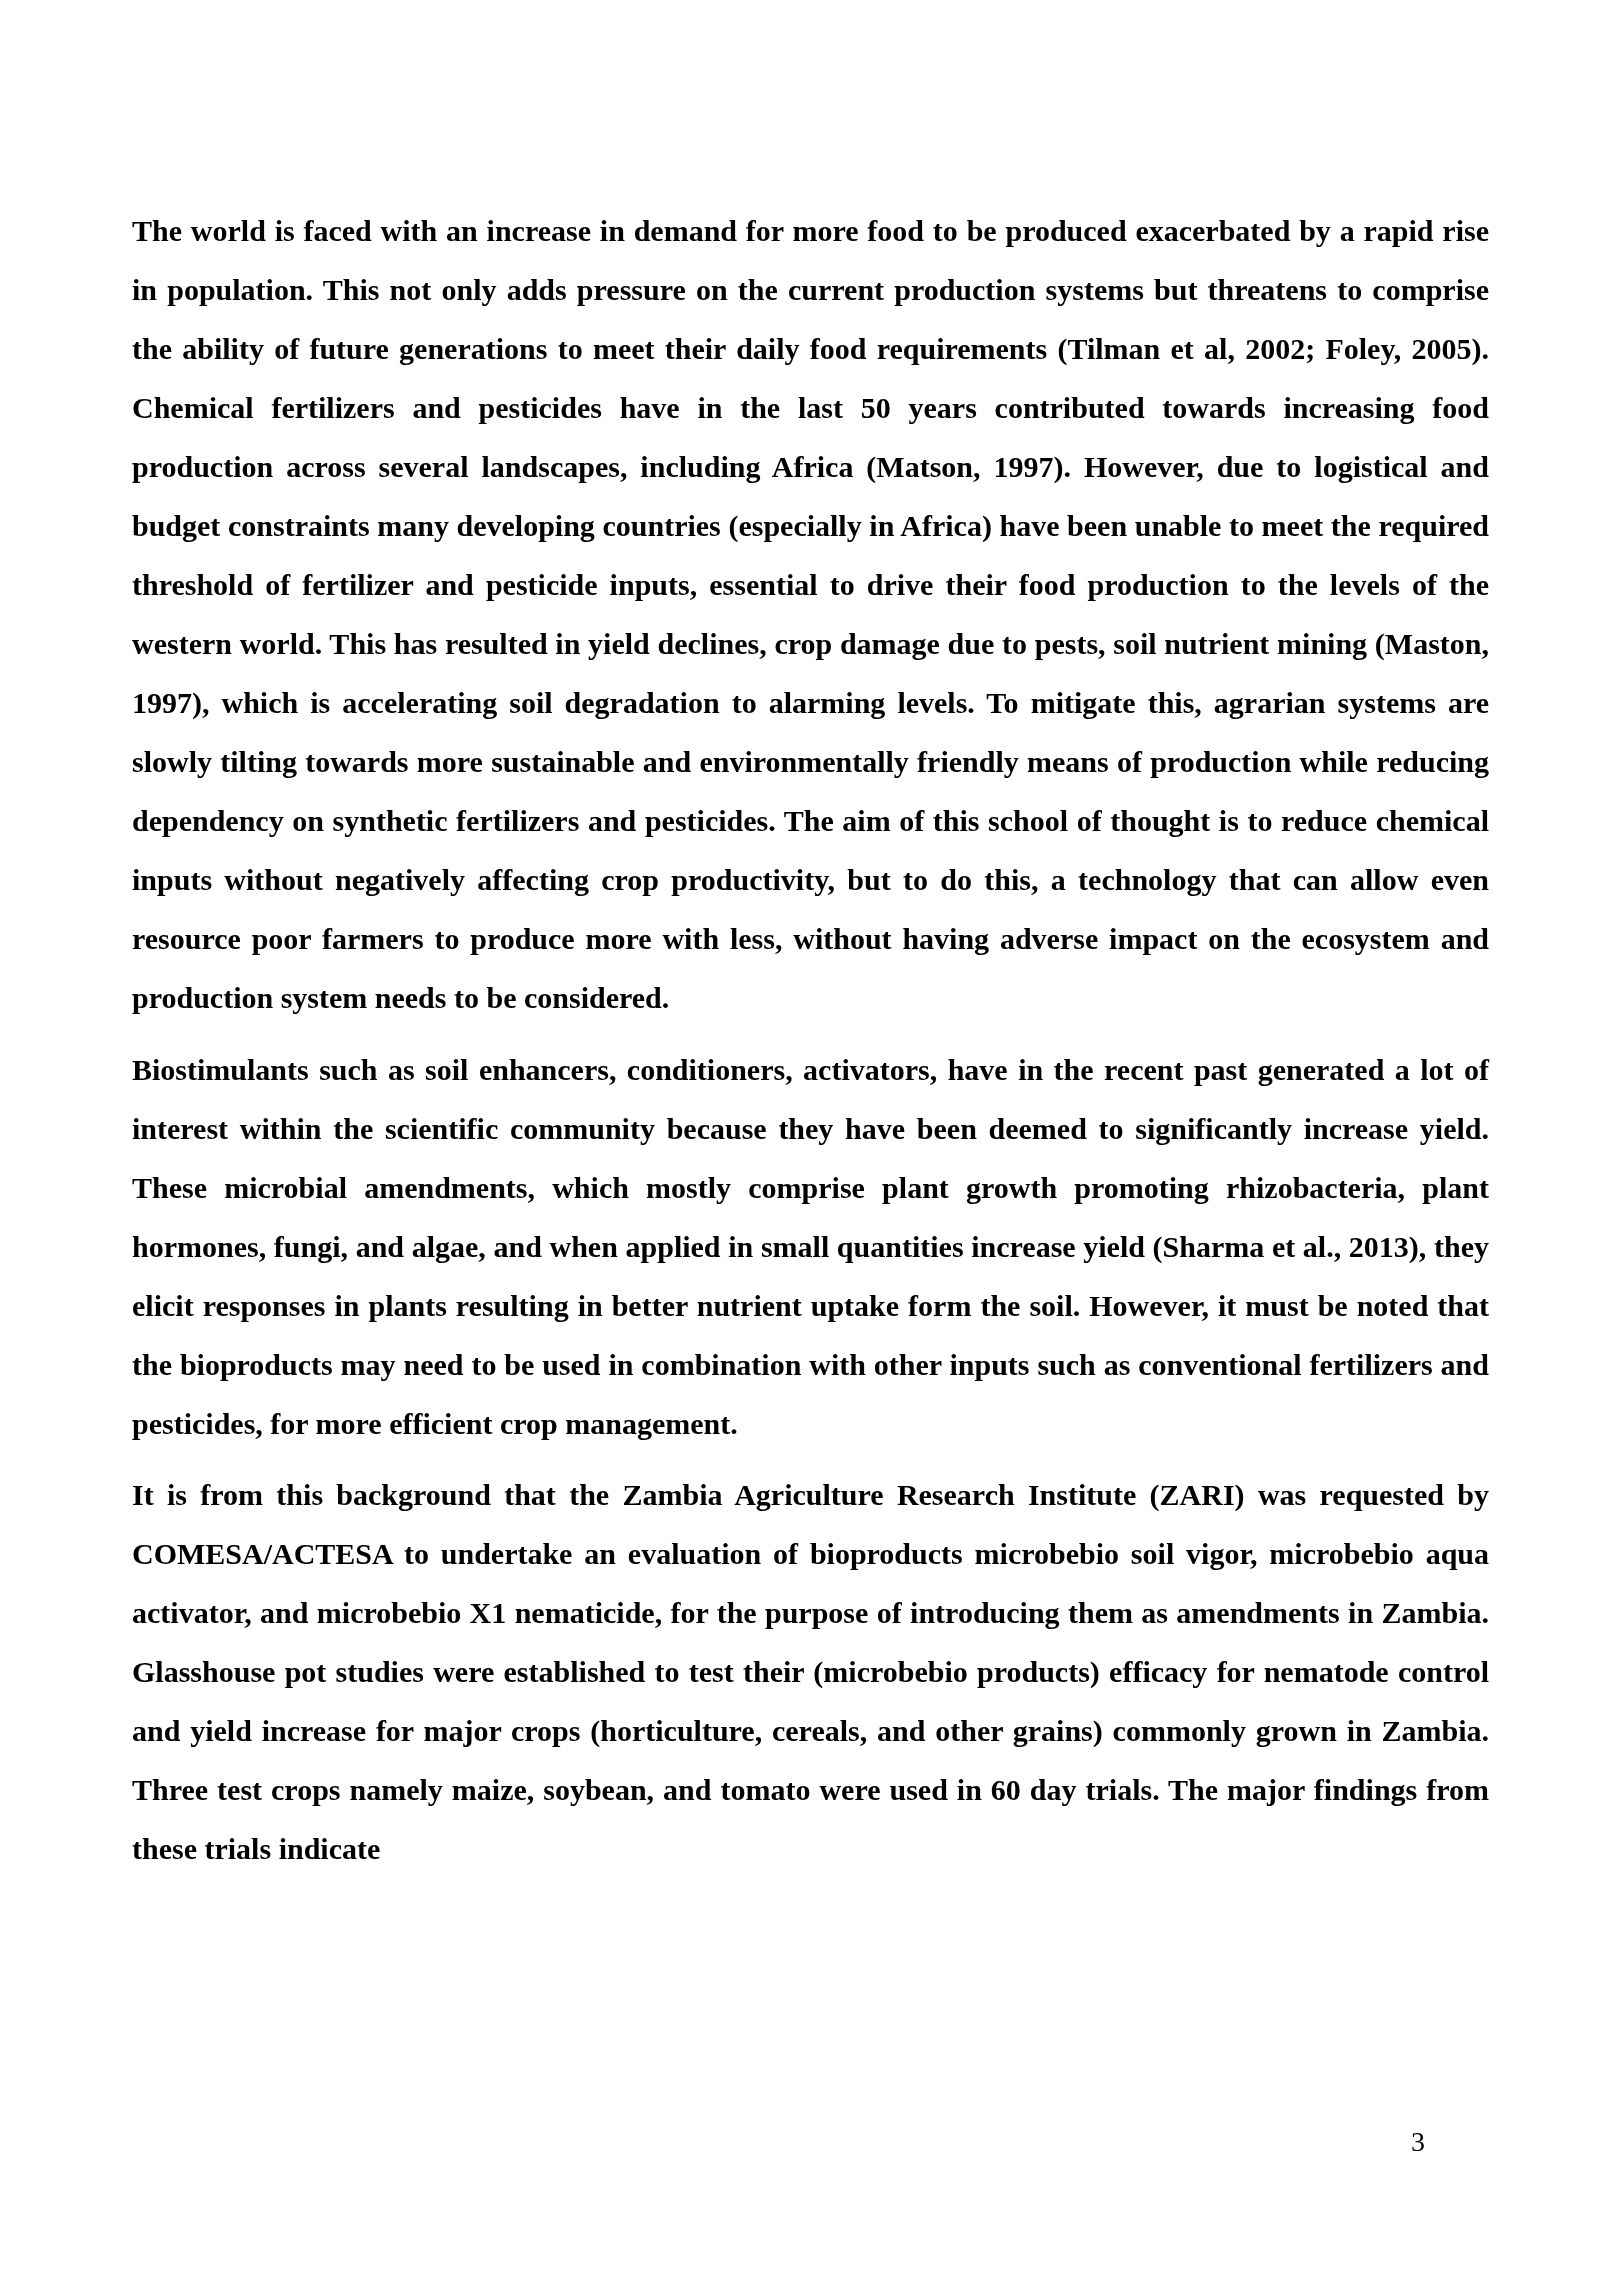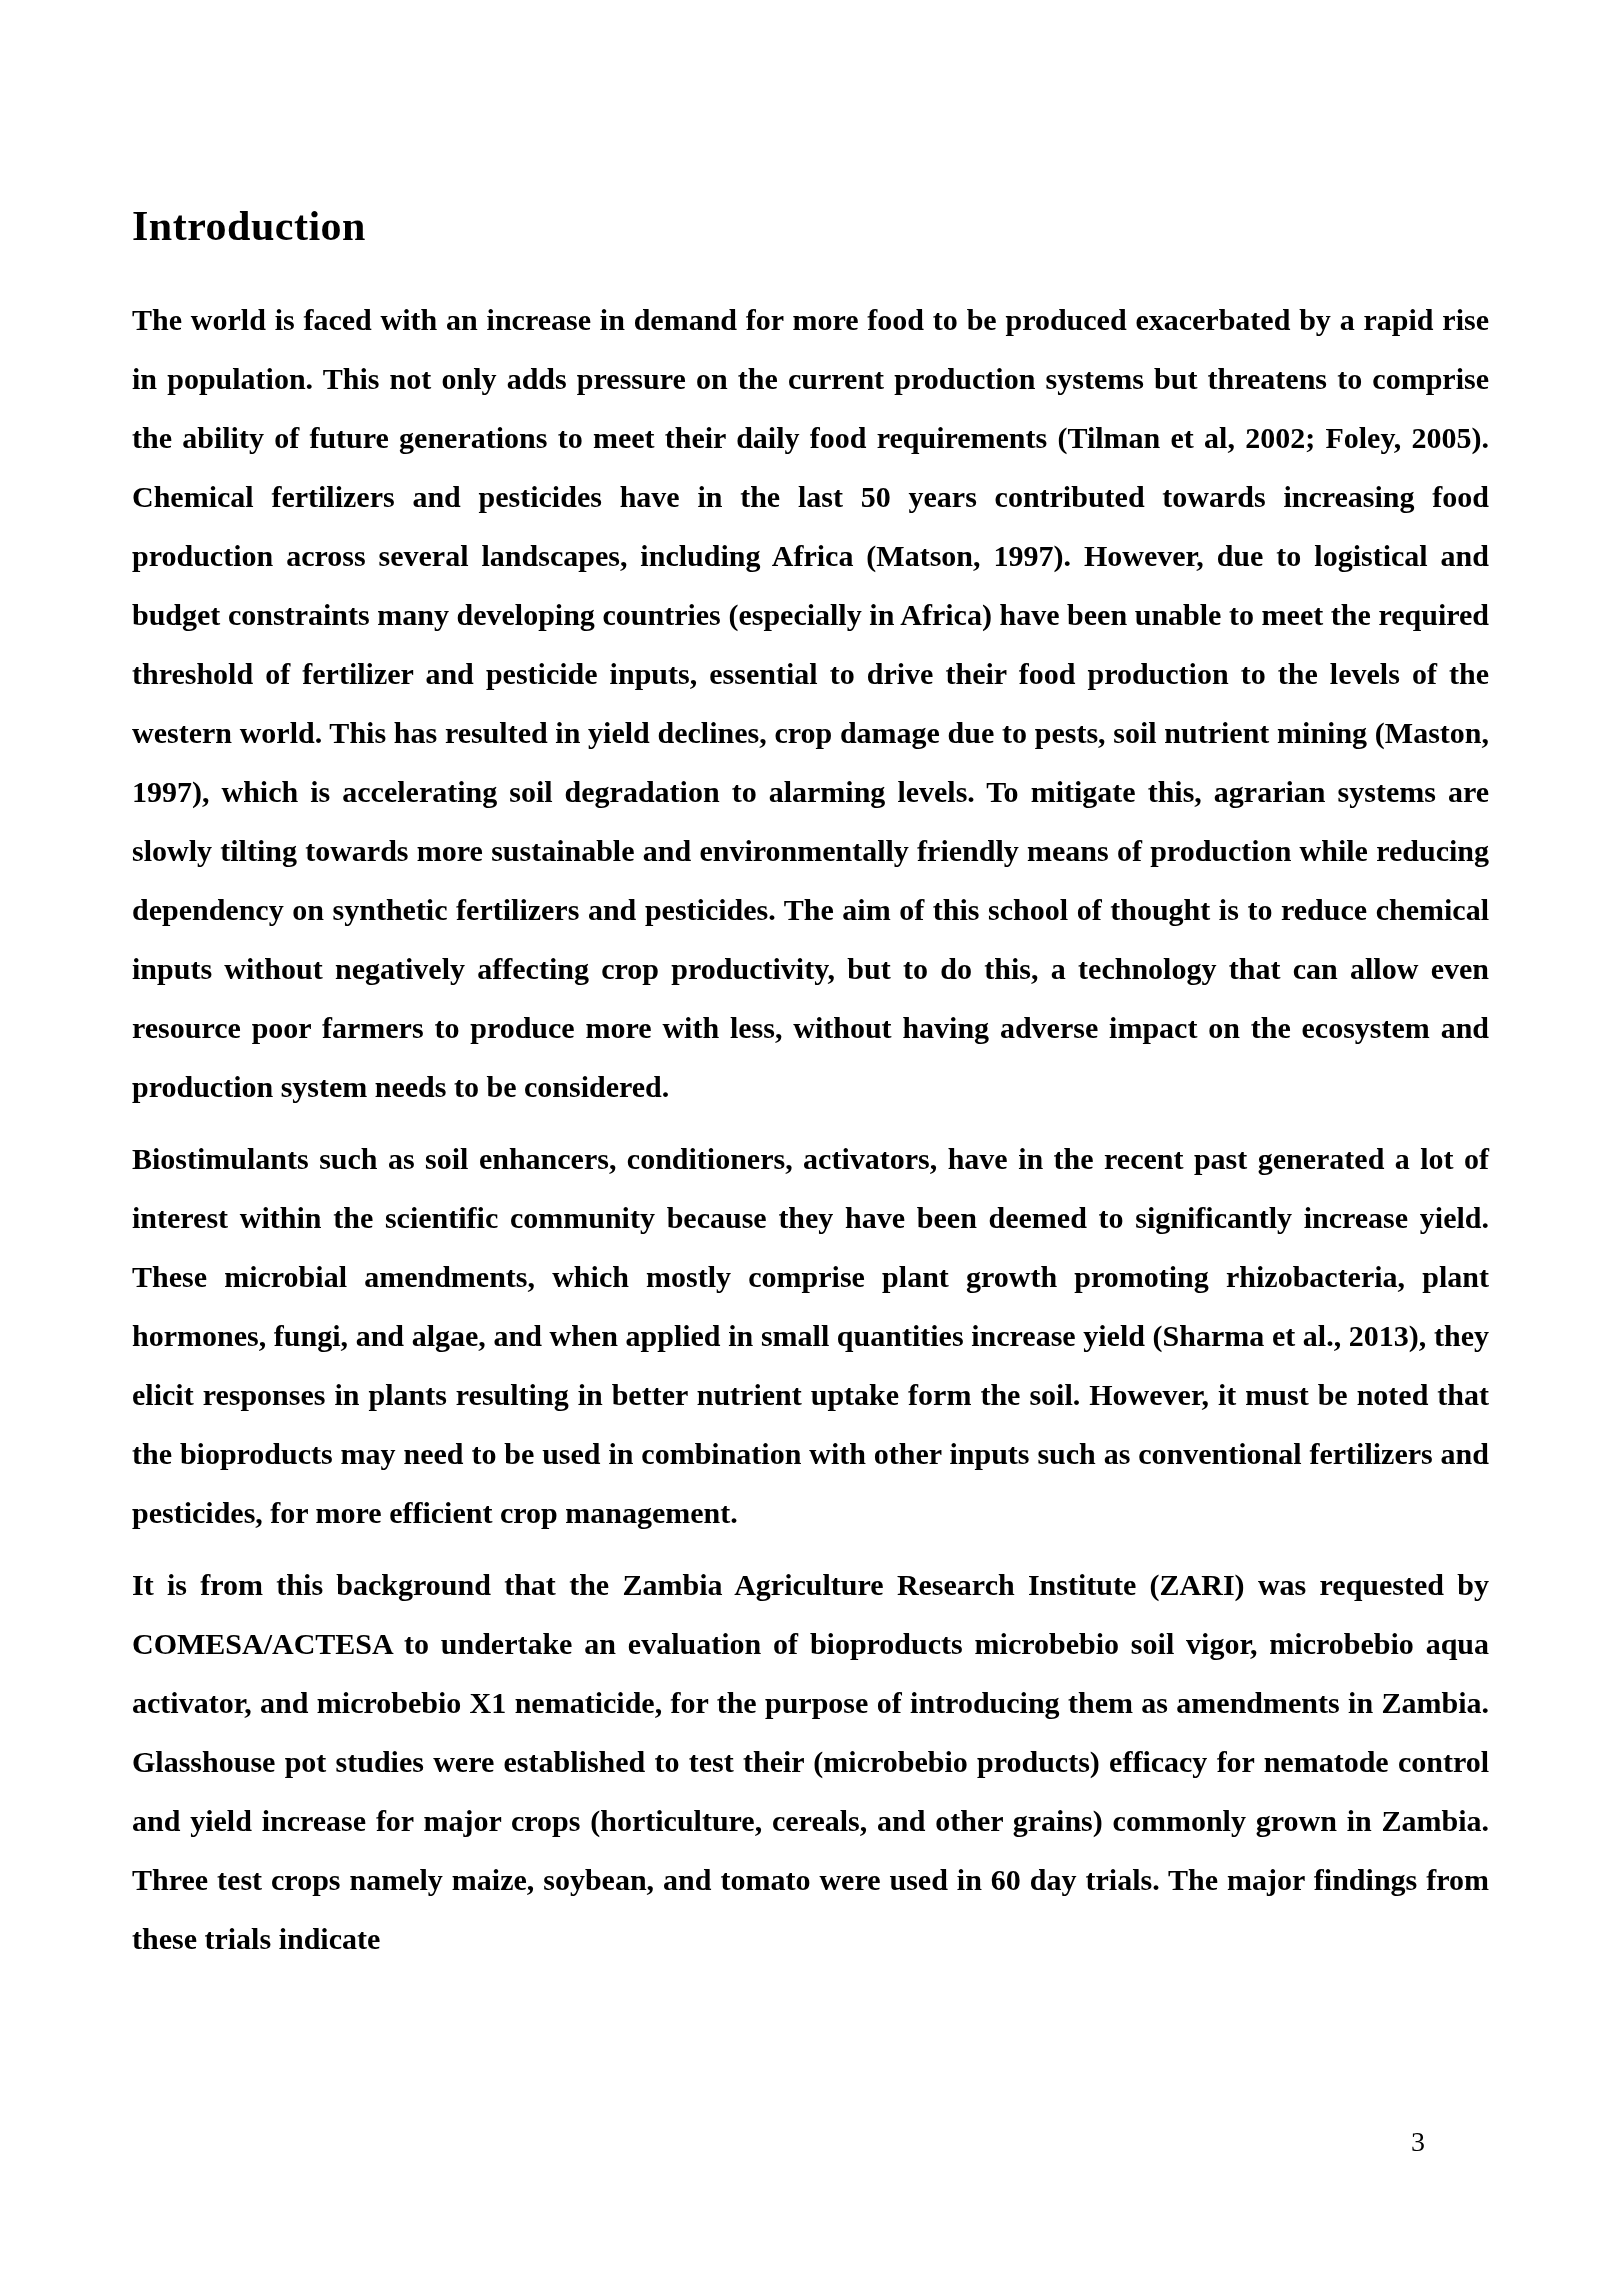--- a/index.html
+++ b/index.html
@@ -51,20 +51,19 @@
     font-family: "Liberation Serif", serif;
     font-size: 28px;
     line-height: 1.2;
   }
 </style>
 </head>
 <body>
 
 <div class="page">
   <div class="content">
-    <h1 class="doc-heading">Introduction</h1>
     <p class="body-par">The world is faced with an increase in demand for more food to be produced exacerbated by a rapid rise in population. This not only adds pressure on the current production systems but threatens to comprise the ability of future generations to meet their daily food requirements (Tilman et al, 2002; Foley, 2005). Chemical fertilizers and pesticides have in the last 50 years contributed towards increasing food production across several landscapes, including Africa (Matson, 1997). However, due to logistical and budget constraints many developing countries (especially in Africa) have been unable to meet the required threshold of fertilizer and pesticide inputs, essential to drive their food production to the levels of the western world. This has resulted in yield declines, crop damage due to pests, soil nutrient mining (Maston, 1997), which is accelerating soil degradation to alarming levels. To mitigate this, agrarian systems are slowly tilting towards more sustainable and environmentally friendly means of production while reducing dependency on synthetic fertilizers and pesticides. The aim of this school of thought is to reduce chemical inputs without negatively affecting crop productivity, but to do this, a technology that can allow even resource poor farmers to produce more with less, without having adverse impact on the ecosystem and production system needs to be considered.</p>
     <p class="body-par">Biostimulants such as soil enhancers, conditioners, activators, have in the recent past generated a lot of interest within the scientific community because they have been deemed to significantly increase yield. These microbial amendments, which mostly comprise plant growth promoting rhizobacteria, plant hormones, fungi, and algae, and when applied in small quantities increase yield (Sharma et al., 2013), they elicit responses in plants resulting in better nutrient uptake form the soil. However, it must be noted that the bioproducts may need to be used in combination with other inputs such as conventional fertilizers and pesticides, for more efficient crop management.</p>
     <p class="body-par">It is from this background that the Zambia Agriculture Research Institute (ZARI) was requested by COMESA/ACTESA to undertake an evaluation of bioproducts microbebio soil vigor, microbebio aqua activator, and microbebio X1 nematicide, for the purpose of introducing them as amendments in Zambia. Glasshouse pot studies were established to test their (microbebio products) efficacy for nematode control and yield increase for major crops (horticulture, cereals, and other grains) commonly grown in Zambia. Three test crops namely maize, soybean, and tomato were used in 60 day trials. The major findings from these trials indicate</p>
   </div>
   <div class="page-number">3</div>
 </div>
 
 
 </body></html>

